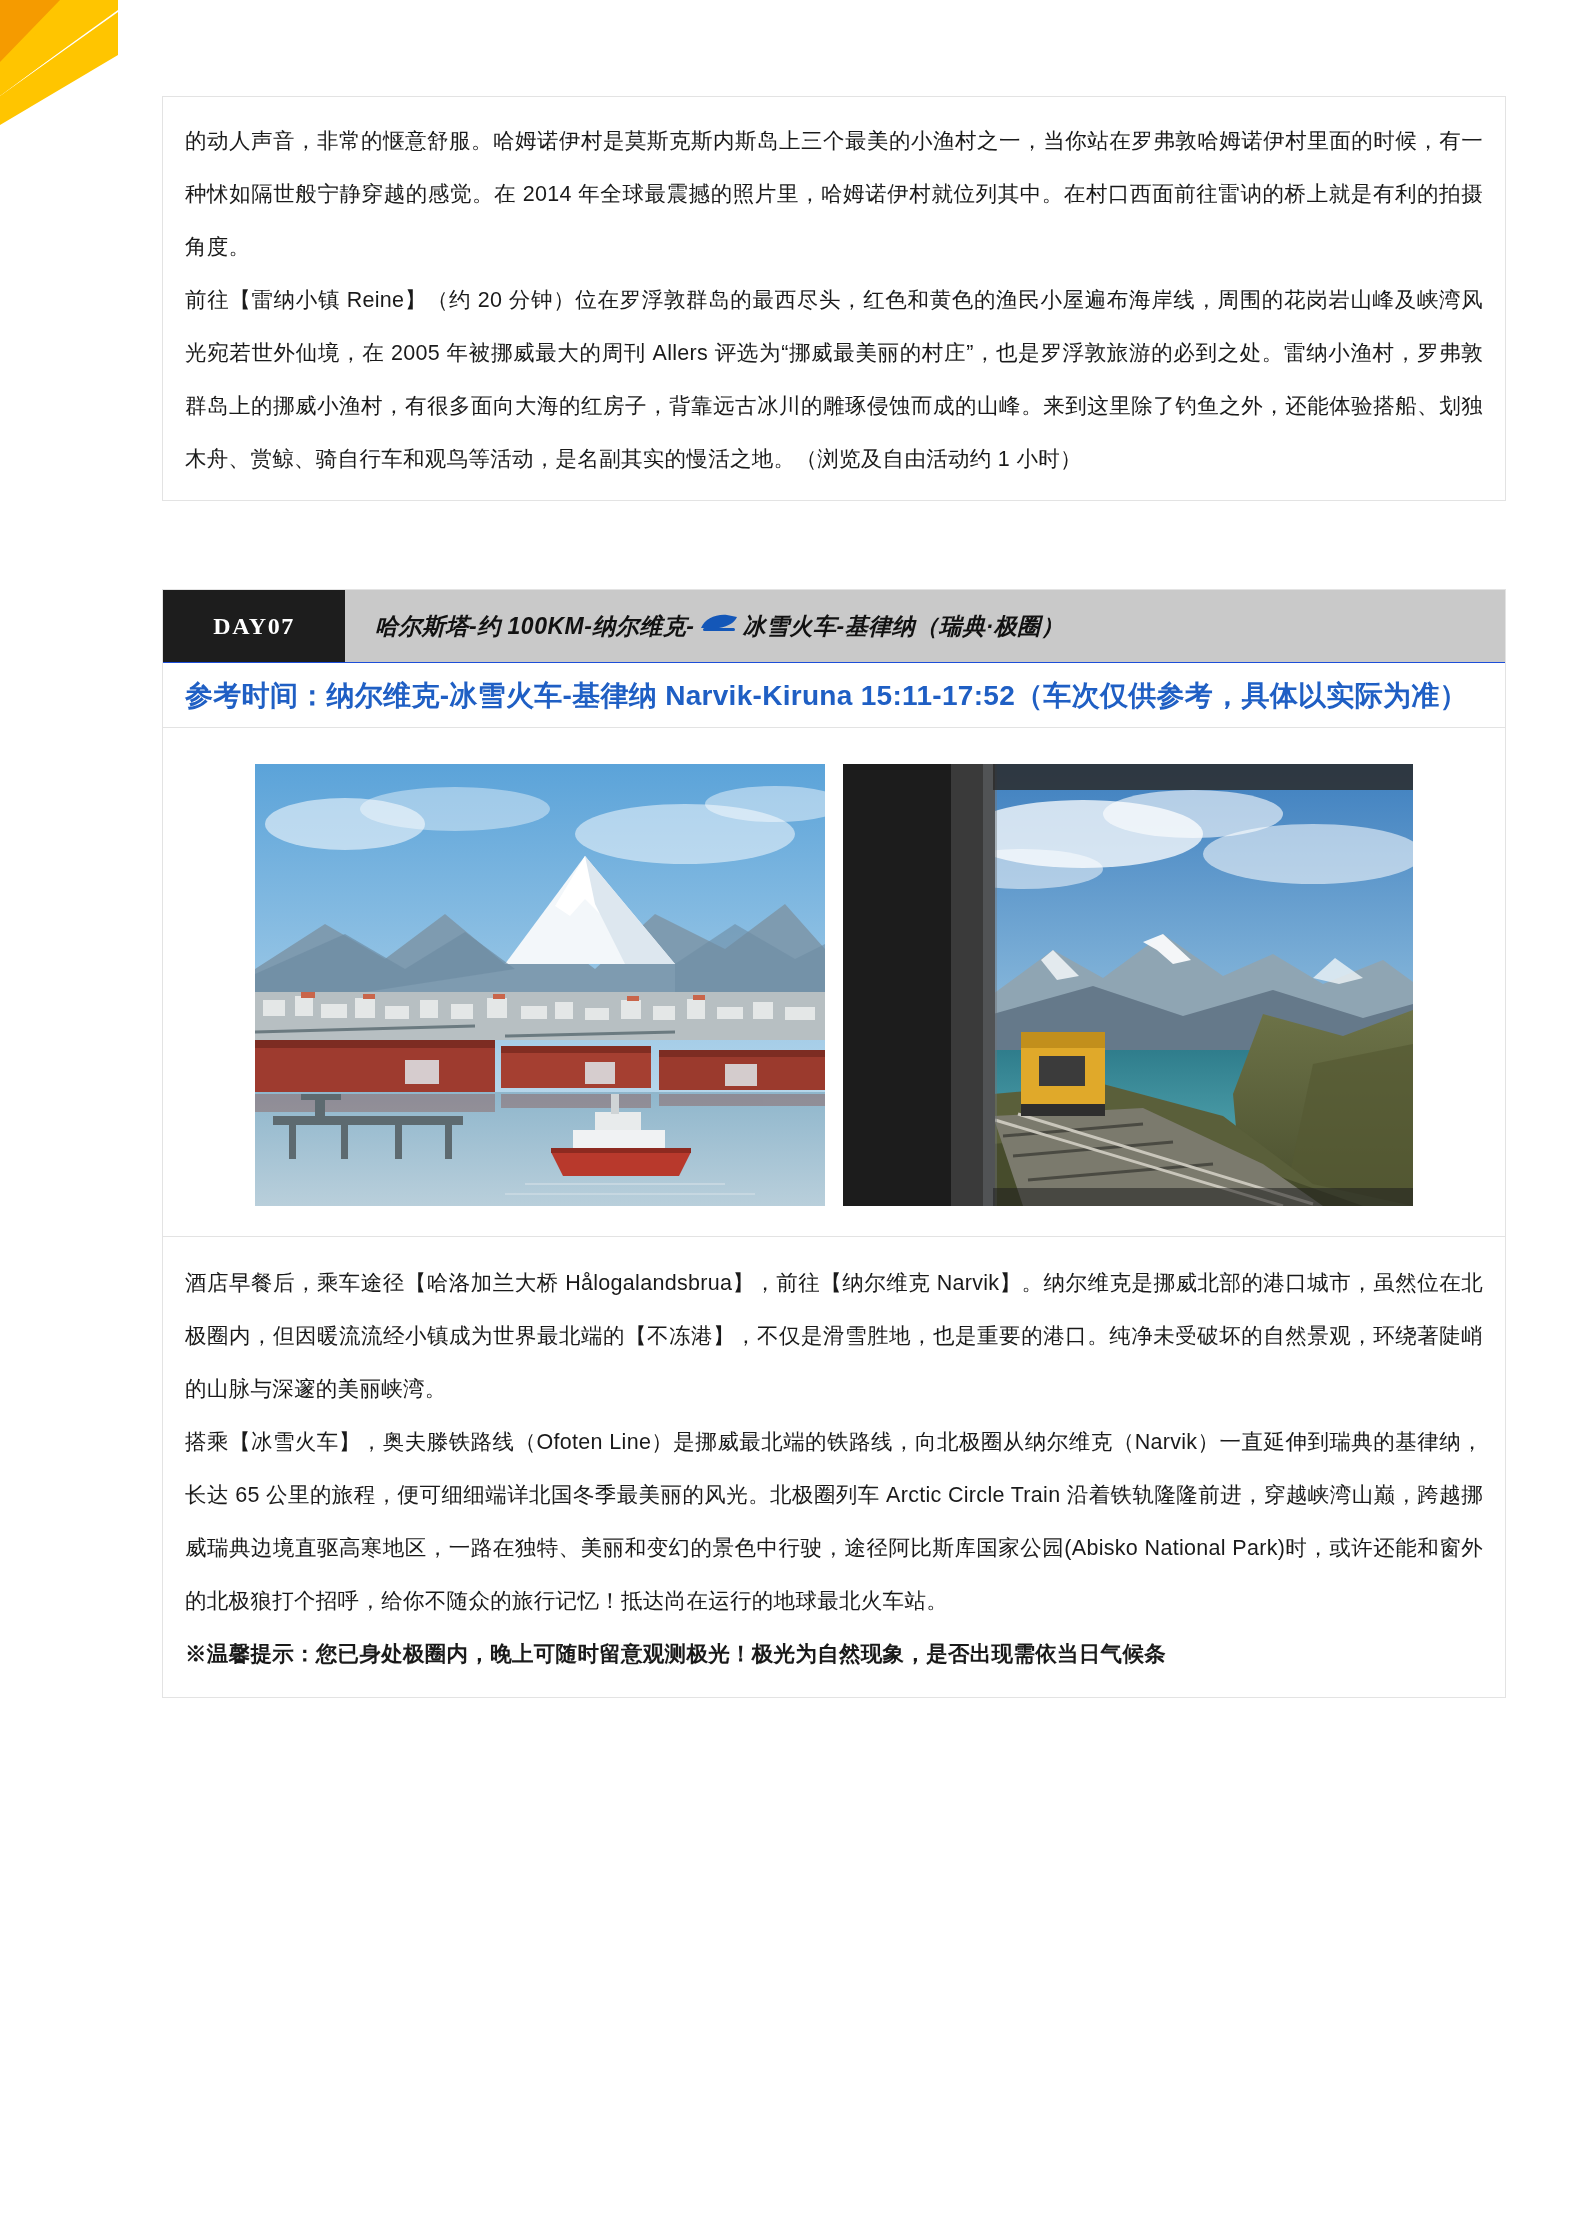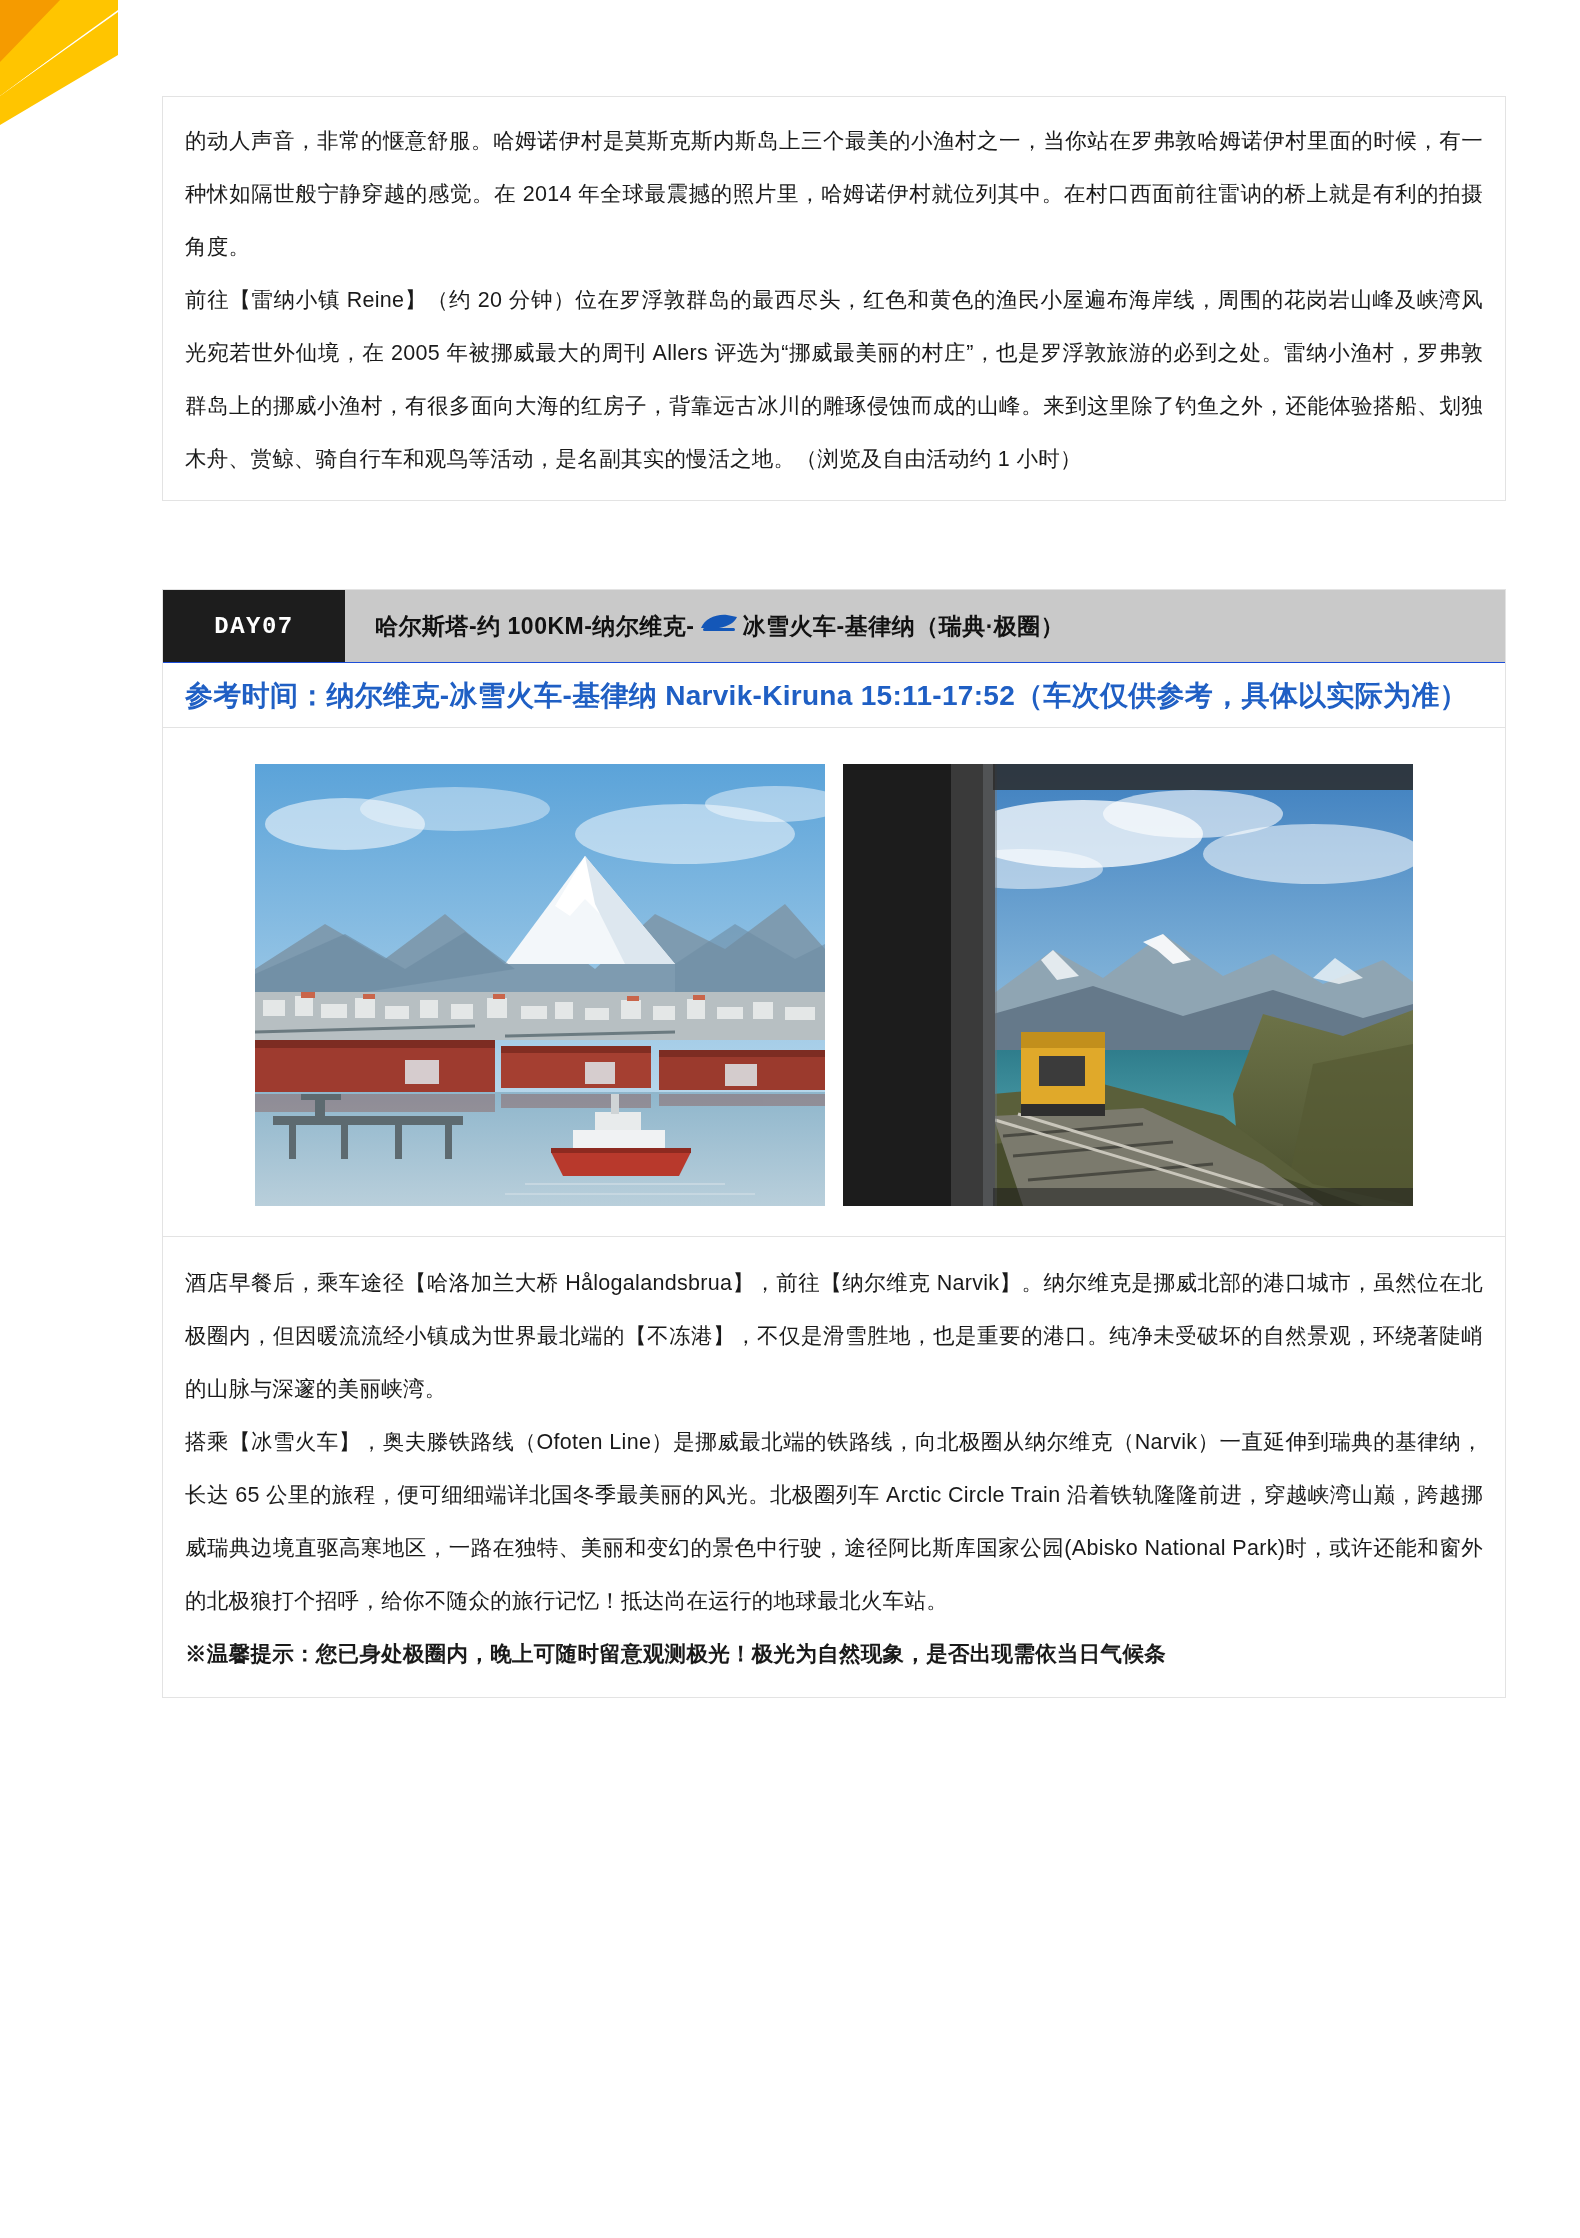--- a/index.html
+++ b/index.html
@@ -83,31 +83,32 @@
   .day-tag {
     width: 182px;
     background: #1d1d1d;
     color: #ffffff;
     font-size: 24px;
     font-weight: bold;
     letter-spacing: 1.5px;
     display: flex;
     align-items: center;
     justify-content: center;
-    font-family: Liberation Mono, monospace;
+    font-family: Liberation Serif, serif;
   }
   .day-title {
     flex: 1;
     display: flex;
     align-items: center;
     padding-left: 30px;
     font-size: 23px;
     font-weight: bold;
     color: #111;
     letter-spacing: 0.5px;
+    font-style: italic;
   }
   .train-icon {
     display: inline-block;
     vertical-align: middle;
     margin: 0 4px;
   }
 
   .time-row {
     border-top: 1px solid #1d4ed8;
     border-bottom: 1px solid #e3e3e3;

